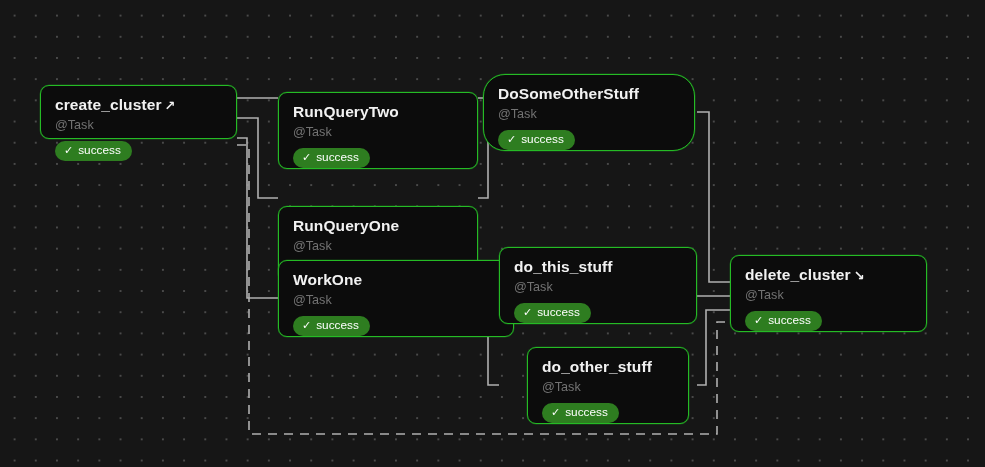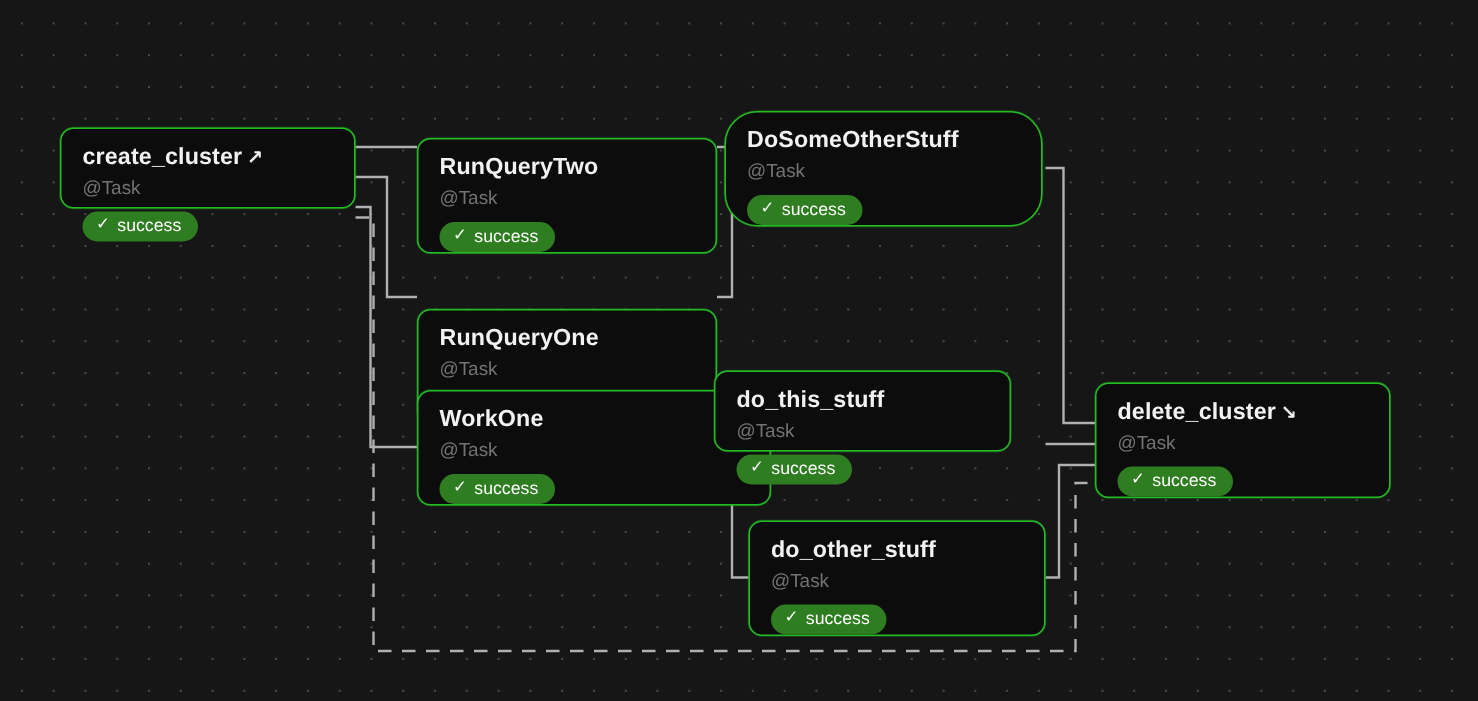--- a/index.html
+++ b/index.html
@@ -149,32 +149,32 @@
     <div class="node-title">
       <span>DoSomeOtherStuff</span>
     </div>
     <div class="node-sub">@Task</div>
     <div class="badge">
       <span class="check">✓</span>
       <span>success</span>
     </div>
   </div>
 
-  <div class="node" style="left:476px;top:247px;width:198px;height:54px;">
+  <div class="node" style="left:499px;top:247px;width:198px;height:77px;">
     <div class="node-title">
       <span>do_this_stuff</span>
     </div>
     <div class="node-sub">@Task</div>
     <div class="badge">
       <span class="check">✓</span>
       <span>success</span>
     </div>
   </div>
 
-  <div class="node" style="left:499px;top:347px;width:198px;height:77px;">
+  <div class="node" style="left:527px;top:347px;width:162px;height:77px;">
     <div class="node-title">
       <span>do_other_stuff</span>
     </div>
     <div class="node-sub">@Task</div>
     <div class="badge">
       <span class="check">✓</span>
       <span>success</span>
     </div>
   </div>
 

